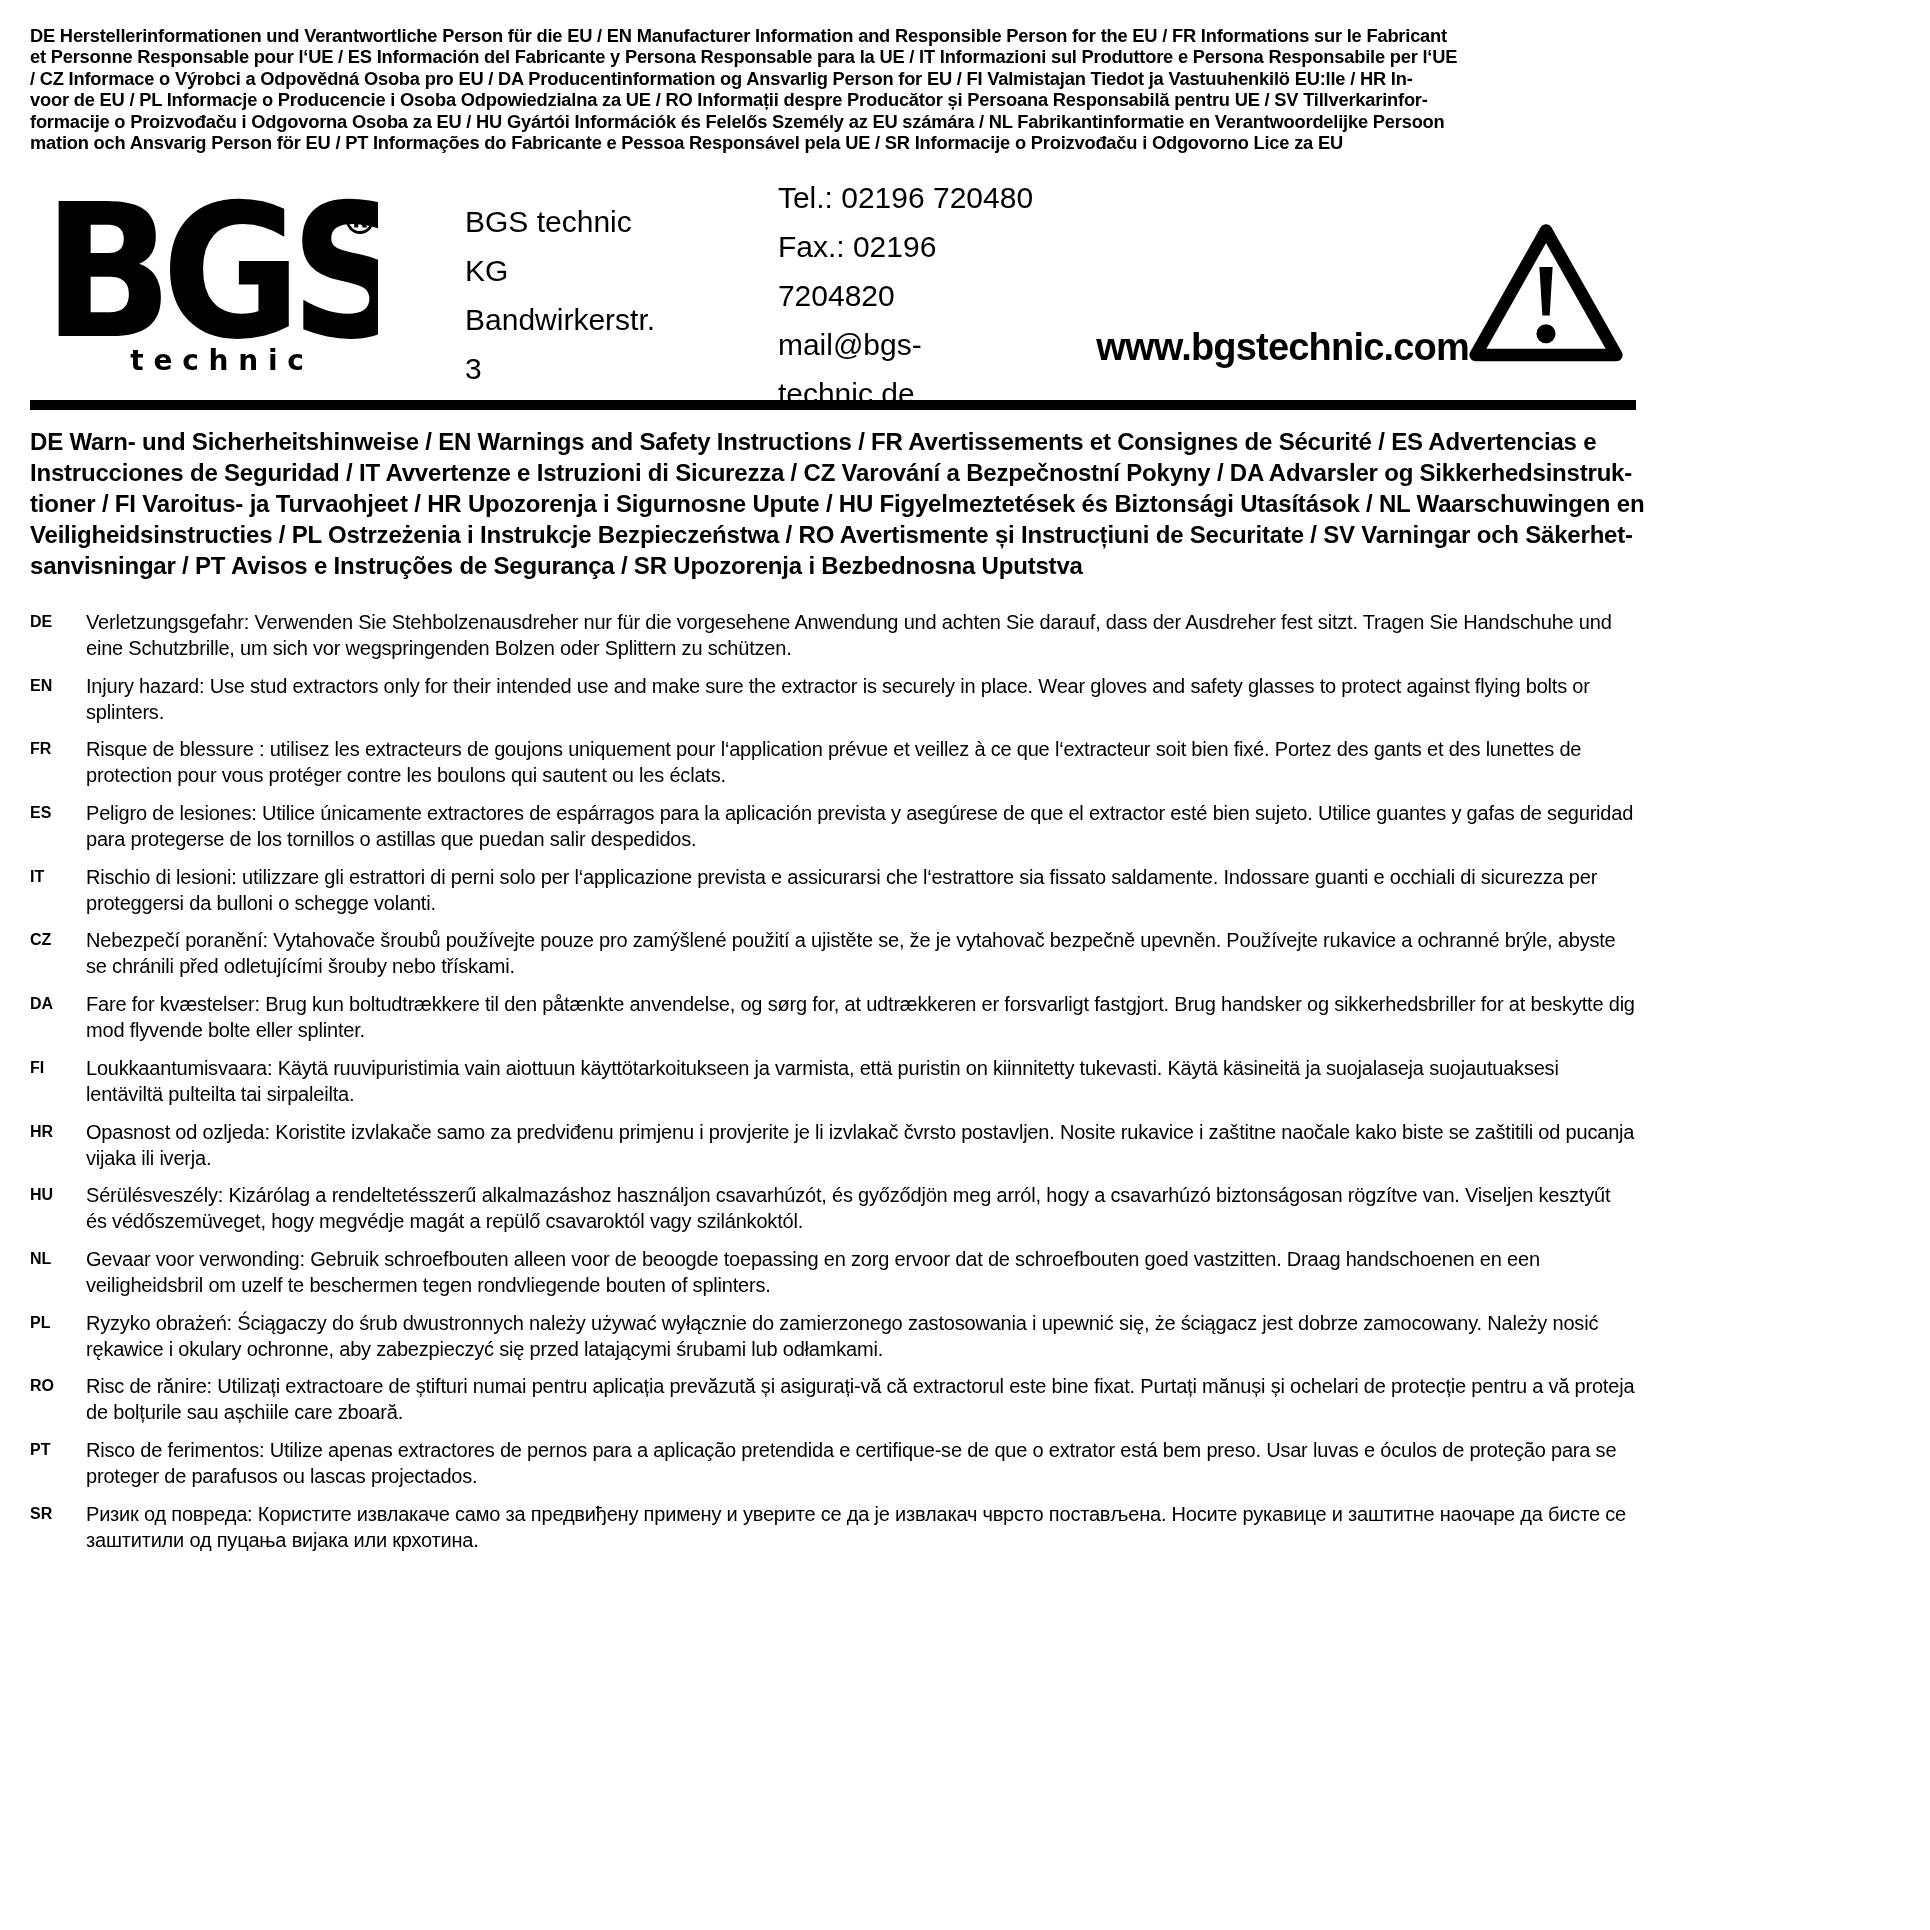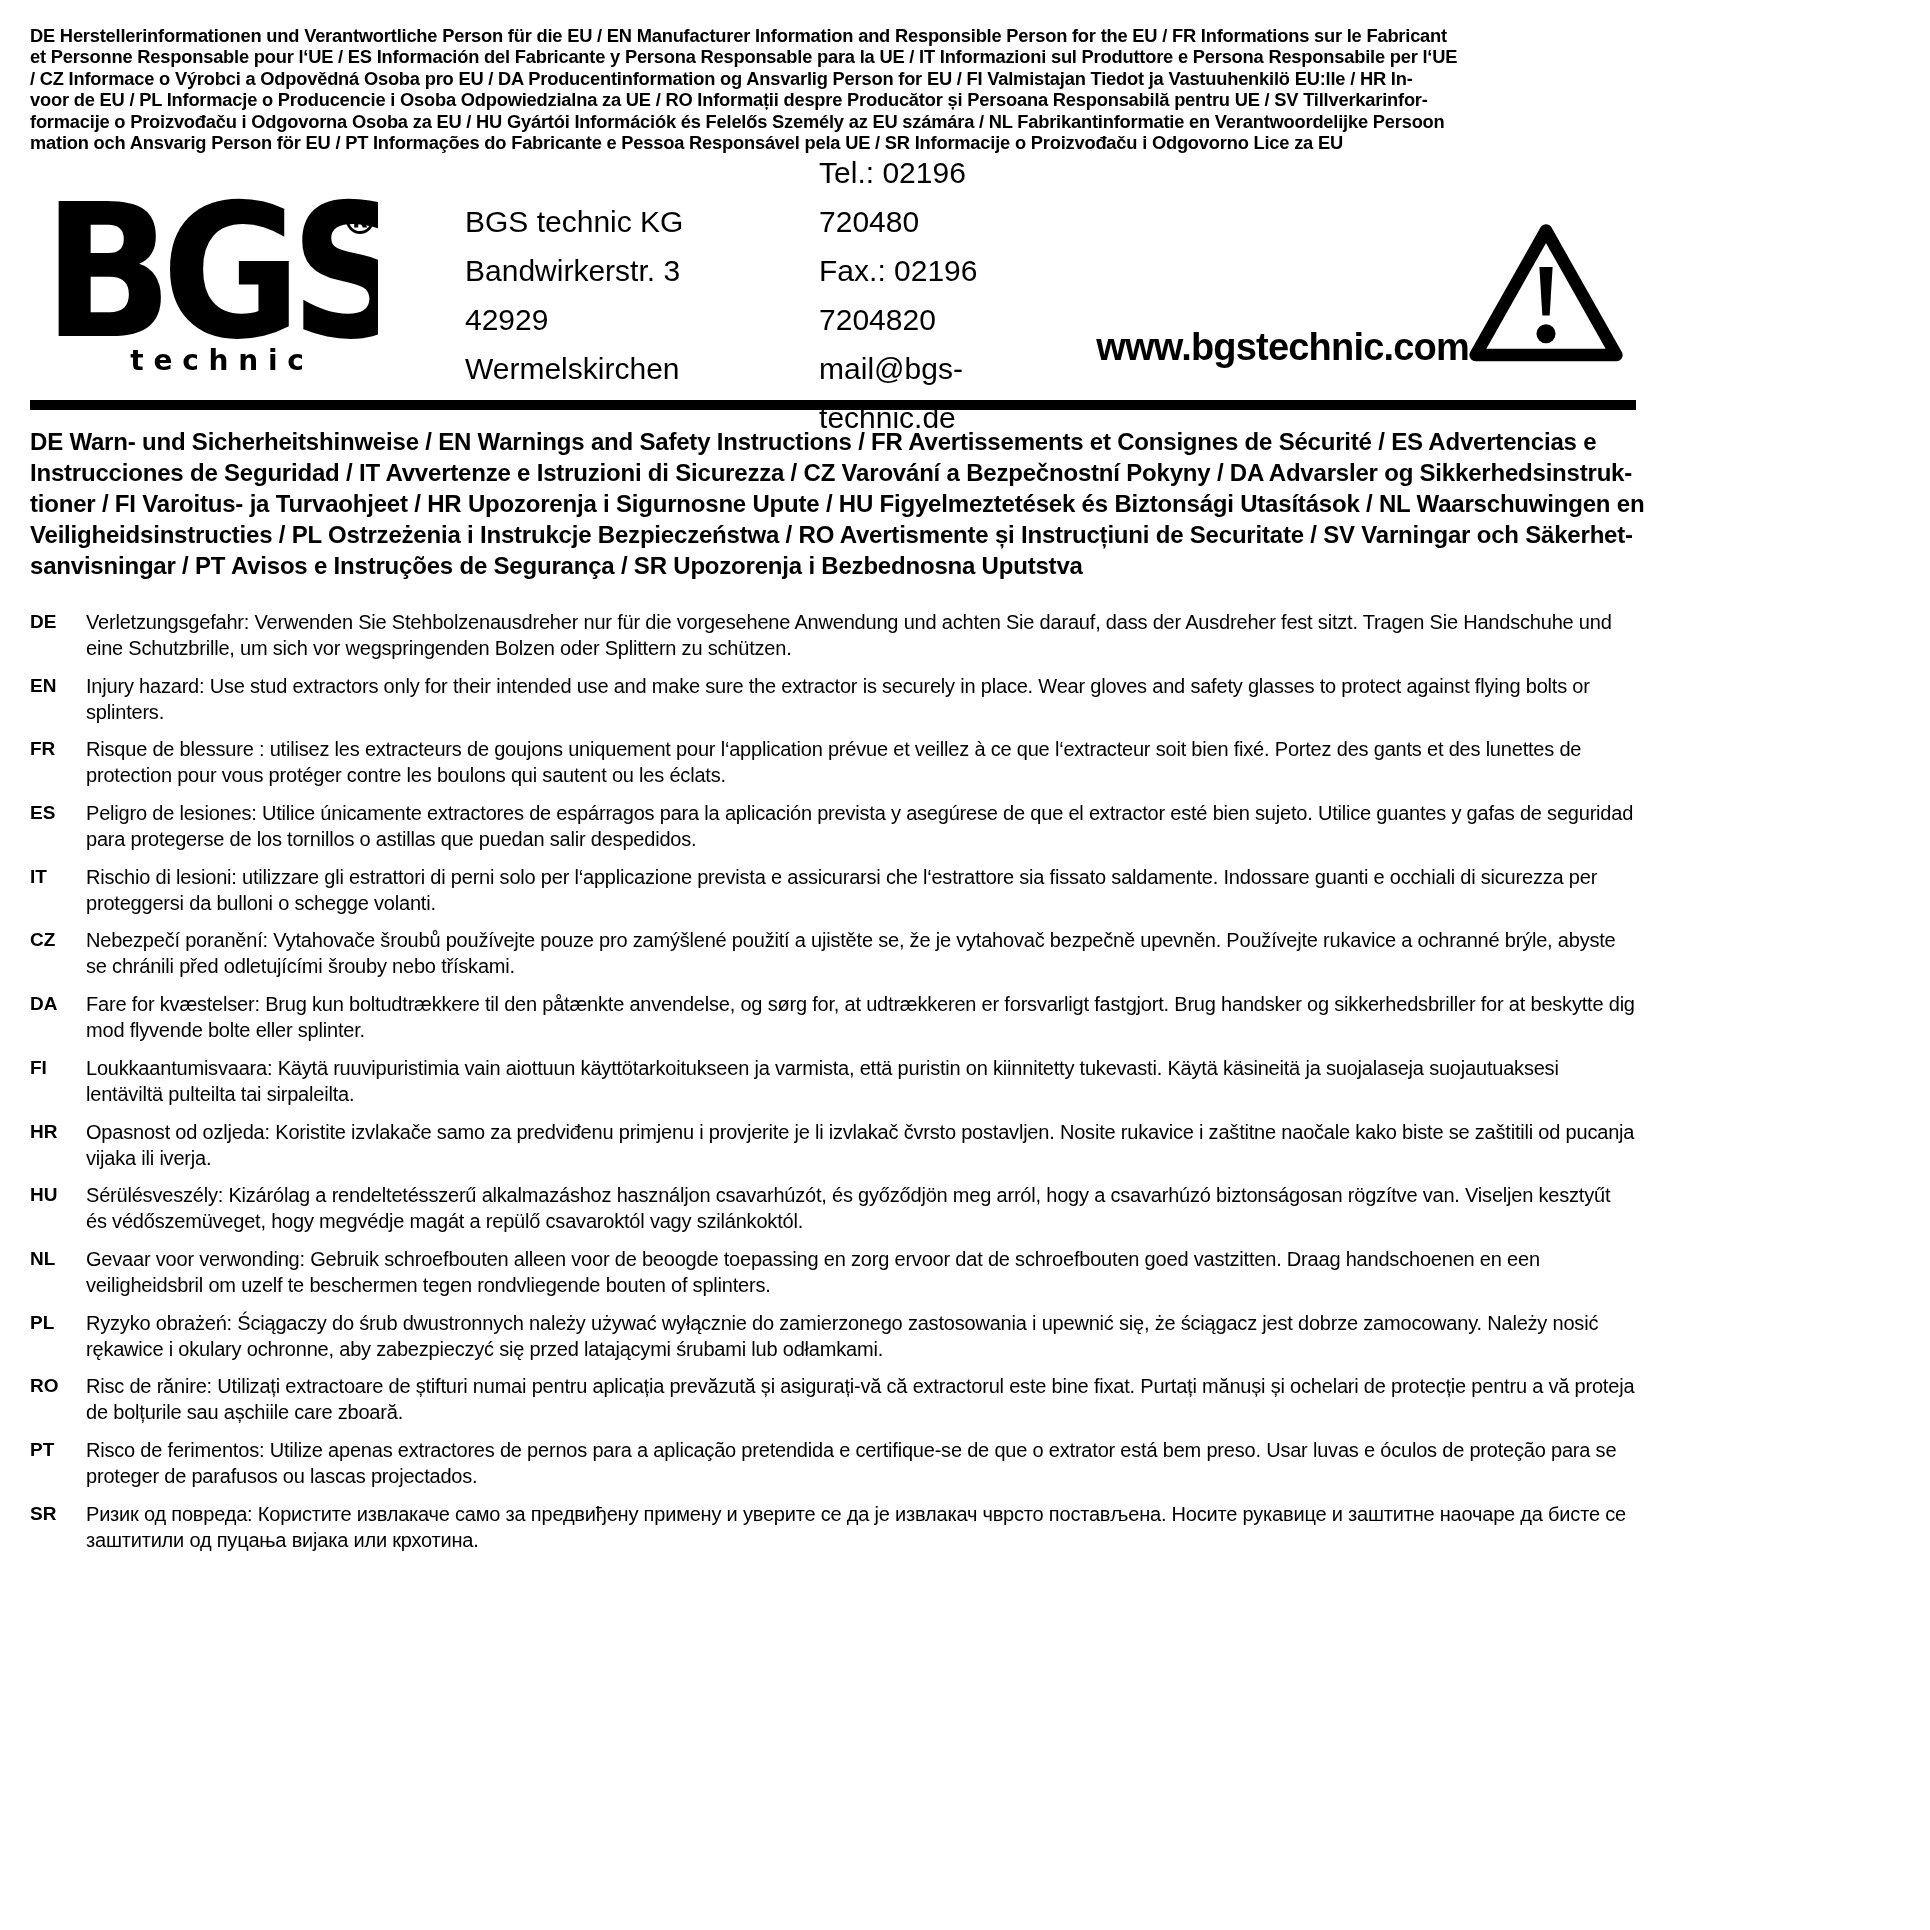--- a/index.html
+++ b/index.html
@@ -25,21 +25,21 @@
   .rule { position:absolute; top:400px; left:30px; right:30px; height:10px; background:#000; }
 
   
   .warn-header { position:absolute; top:426px; left:30px; right:30px;
                  font-weight:bold; font-size:24px; line-height:31px;
                  letter-spacing:-0.2px; white-space:nowrap; }
 
   
   .safety { position:absolute; top:609px; left:30px; right:31px; }
   .safety-row { display:flex; align-items:flex-start; margin-bottom:11.7px; }
-  .safety-code { flex:0 0 39px; font-weight:bold; font-size:19px; line-height:26px; margin-right:17px; }
+  .safety-code { flex:0 0 39px; font-weight:bold; font-size:16px; line-height:26px; margin-right:17px; }
   .safety-text { font-size:20px; line-height:26px; letter-spacing:-0.2px; }
 </style>
 </head>
 <body>
 
 <div class="page">
 
   <div class="top-header">
     <div>DE Herstellerinformationen und Verantwortliche Person für die EU  /  EN Manufacturer Information and Responsible Person for the EU  /  FR Informations sur le Fabricant</div>
     <div>et Personne Responsable pour l‘UE  /  ES Información del Fabricante y Persona Responsable para la UE  /  IT Informazioni sul Produttore e Persona Responsabile per l‘UE</div>
@@ -57,21 +57,20 @@
           <text x="0" y="182" font-family="DejaVu Sans, sans-serif" font-weight="bold" font-size="238" letter-spacing="-16" transform="scale(0.92,1)">BGS</text>
           <text x="382" y="52" font-family="DejaVu Sans, sans-serif" font-weight="bold" font-size="50">®</text>
           <text x="112" y="226" font-family="DejaVu Sans, sans-serif" font-weight="bold" font-size="36">t e c h n i c</text>
         </g>
       </svg>
     </div>
 
     <div class="addr-block">
       <div>BGS technic KG</div>
       <div>Bandwirkerstr. 3</div>
-      <div>42929 Wermelskirchen</div>
     </div>
 
     <div class="contact-block">
       <div>Tel.: 02196 720480</div>
       <div>Fax.: 02196 7204820</div>
       <div>mail@bgs-technic.de</div>
     </div>
 
     <div class="website">www.bgstechnic.com</div>
 

